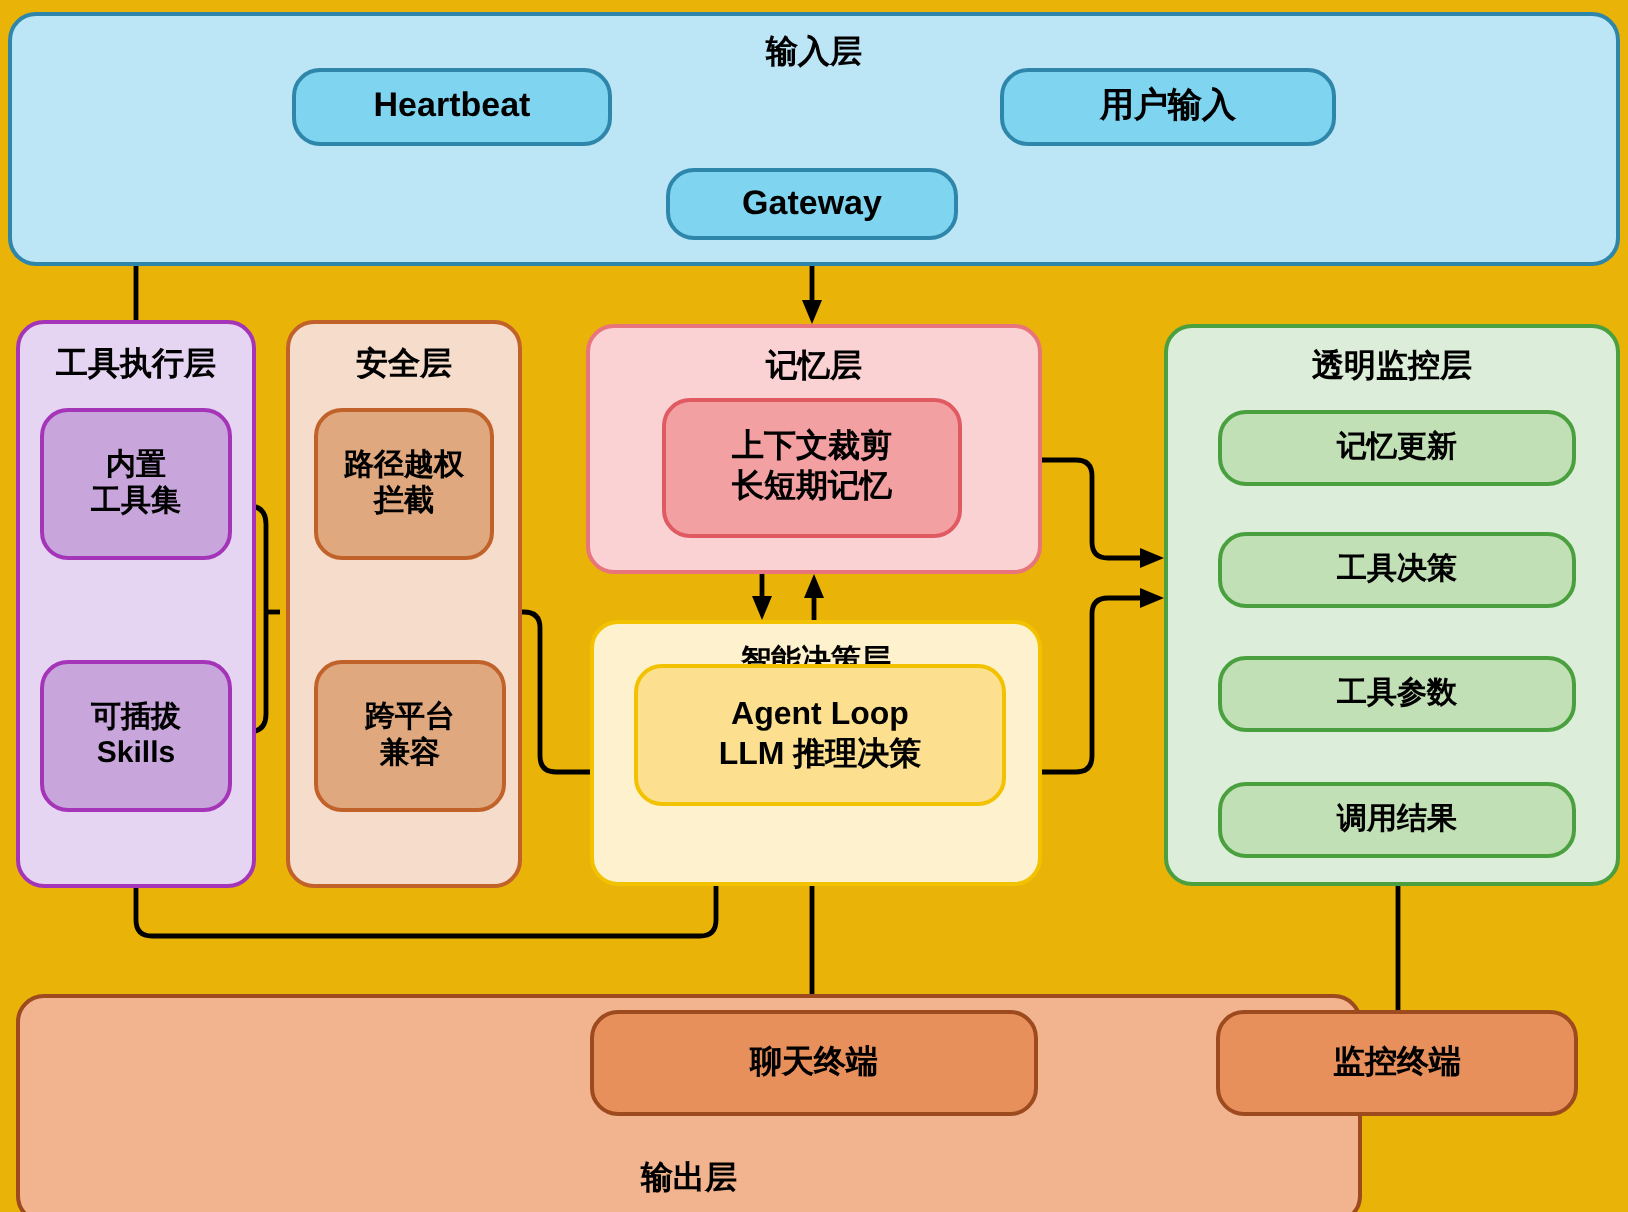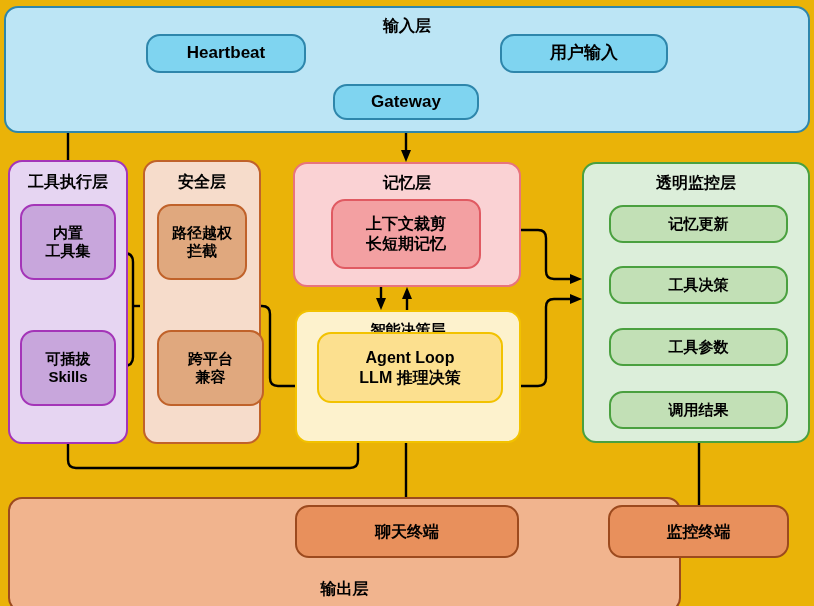--- a/index.html
+++ b/index.html
@@ -116,21 +116,21 @@
   <div class="node node-tool" style="left:20px;top:330px;width:96px;height:76px;">可插拔
 Skills</div>
   <div class="node node-tool" style="left:20px;top:204px;width:96px;height:76px;">内置
 工具集</div>
 
   <div class="layer" id="security-layer" style="left:143px;top:160px;width:118px;height:284px;">
     <div class="layer-title" style="top:10px;">安全层</div>
   </div>
   <div class="node node-sec" style="left:157px;top:204px;width:90px;height:76px;">路径越权
 拦截</div>
-  <div class="node node-sec" style="left:157px;top:330px;width:107px;height:76px;">跨平台
+  <div class="node node-sec" style="left:157px;top:330px;width:96px;height:76px;">跨平台
 兼容</div>
 
   <div class="layer" id="memory-layer" style="left:293px;top:162px;width:228px;height:125px;">
     <div class="layer-title" style="top:9px;">记忆层</div>
   </div>
   <div class="node node-mem" style="left:331px;top:199px;width:150px;height:70px;">上下文裁剪
 长短期记忆</div>
 
   <div class="layer" id="decision-layer" style="left:295px;top:310px;width:226px;height:133px;">
     <div class="layer-title" style="top:9px;">智能决策层</div>

